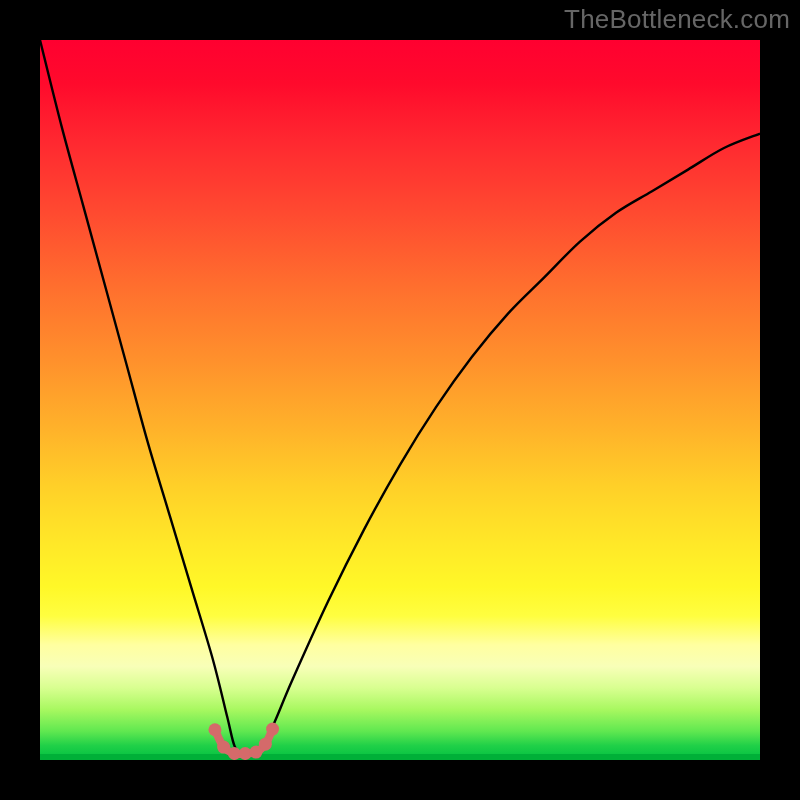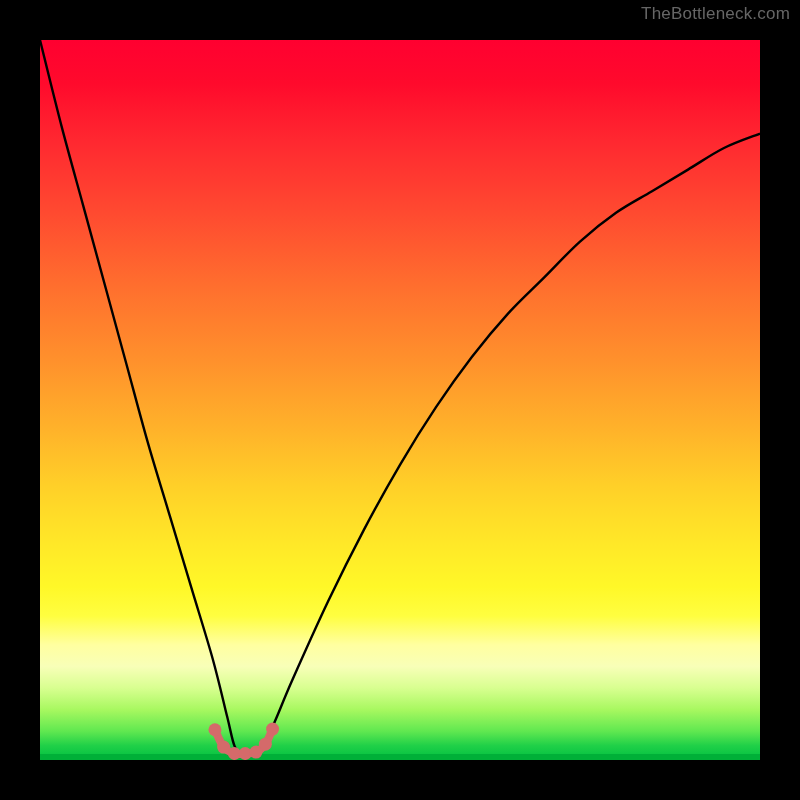--- a/index.html
+++ b/index.html
@@ -15,21 +15,21 @@
     position: relative;
     width: 800px;
     height: 800px;
     background: #000;
   }
   .watermark {
     position: absolute;
     top: 4px;
     right: 10px;
     color: #666;
-    font-size: 17px;
+    font-size: 26px;
     letter-spacing: 0.2px;
     z-index: 50;
     user-select: none;
   }
   .plot-area {
     position: absolute;
     left: 40px;
     top: 40px;
     width: 720px;
     height: 720px;

